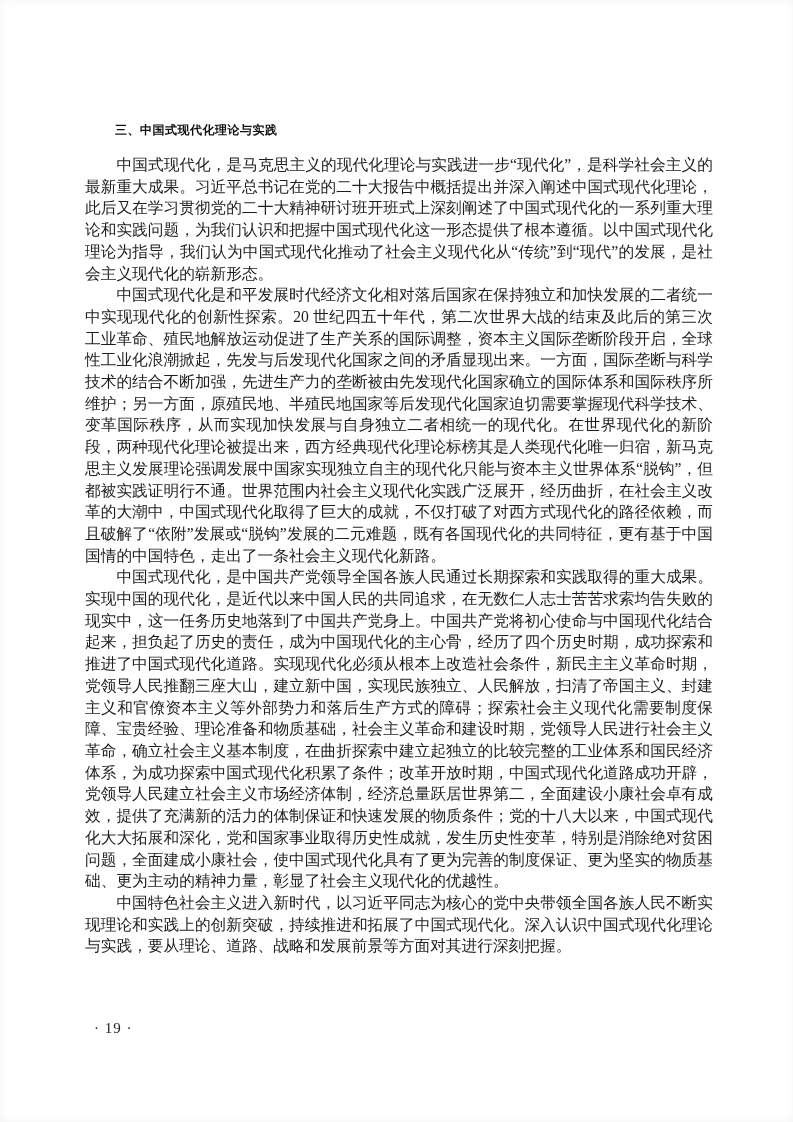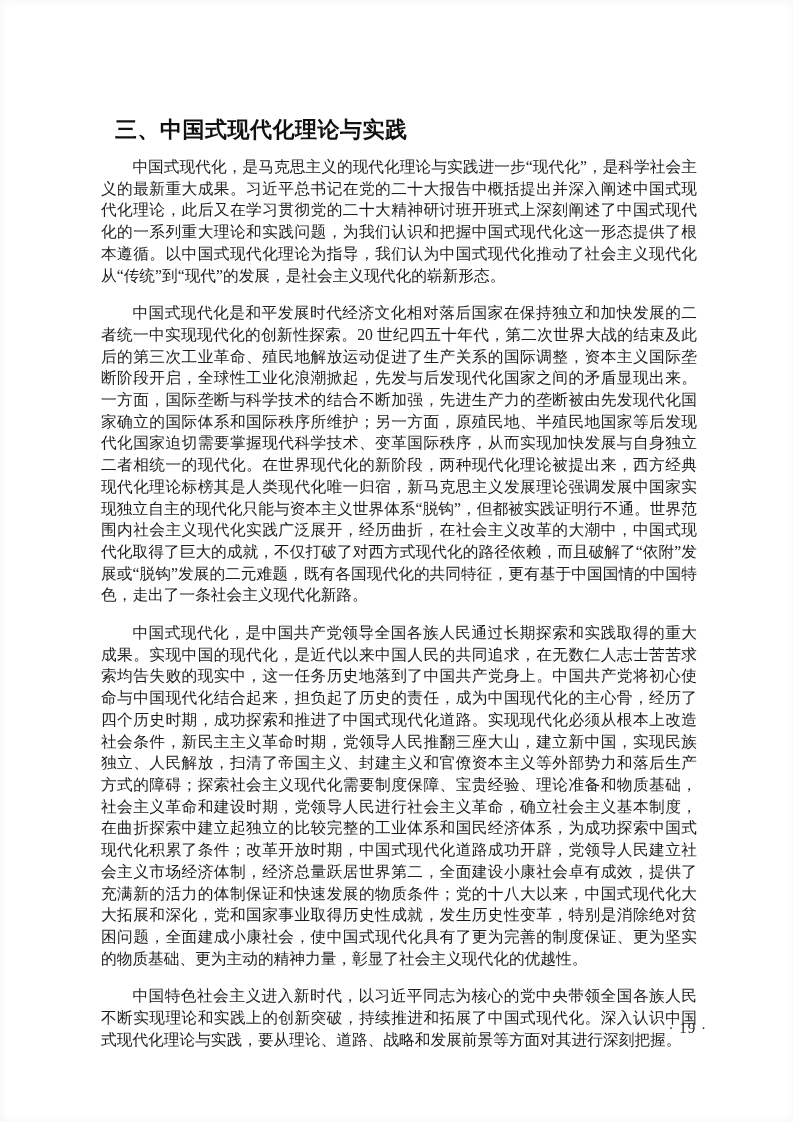--- a/index.html
+++ b/index.html
@@ -19,43 +19,43 @@
   }
   .content {
     position: absolute;
     left: 85px;
     top: 120px;
     width: 628px;
   }
   .heading {
     font-family: "Liberation Sans", "DejaVu Sans", sans-serif;
     font-weight: bold;
-    font-size: 22px;
+    font-size: 12px;
     line-height: 20px;
     color: #111111;
     margin: 0 0 14px 0;
     text-indent: 30px;
     letter-spacing: 0.5px;
   }
   .para {
-    margin: 16px;
+    margin: 0;
     font-size: 15.7px;
     line-height: 21.7px;
     text-align: justify;
     text-align-last: left;
     text-indent: 2em;
     word-break: break-all;
     color: #1d1d1d;
   }
   .page-number {
     position: absolute;
     top: 1020px;
-    left: 79px;
+    left: 94px;
     width: 628px;
-    text-align: right;
+    text-align: left;
     font-size: 15px;
     color: #1d1d1d;
     letter-spacing: 1px;
   }
 </style>
 </head>
 <body>
 
 <div class="page">
   <div class="content">

